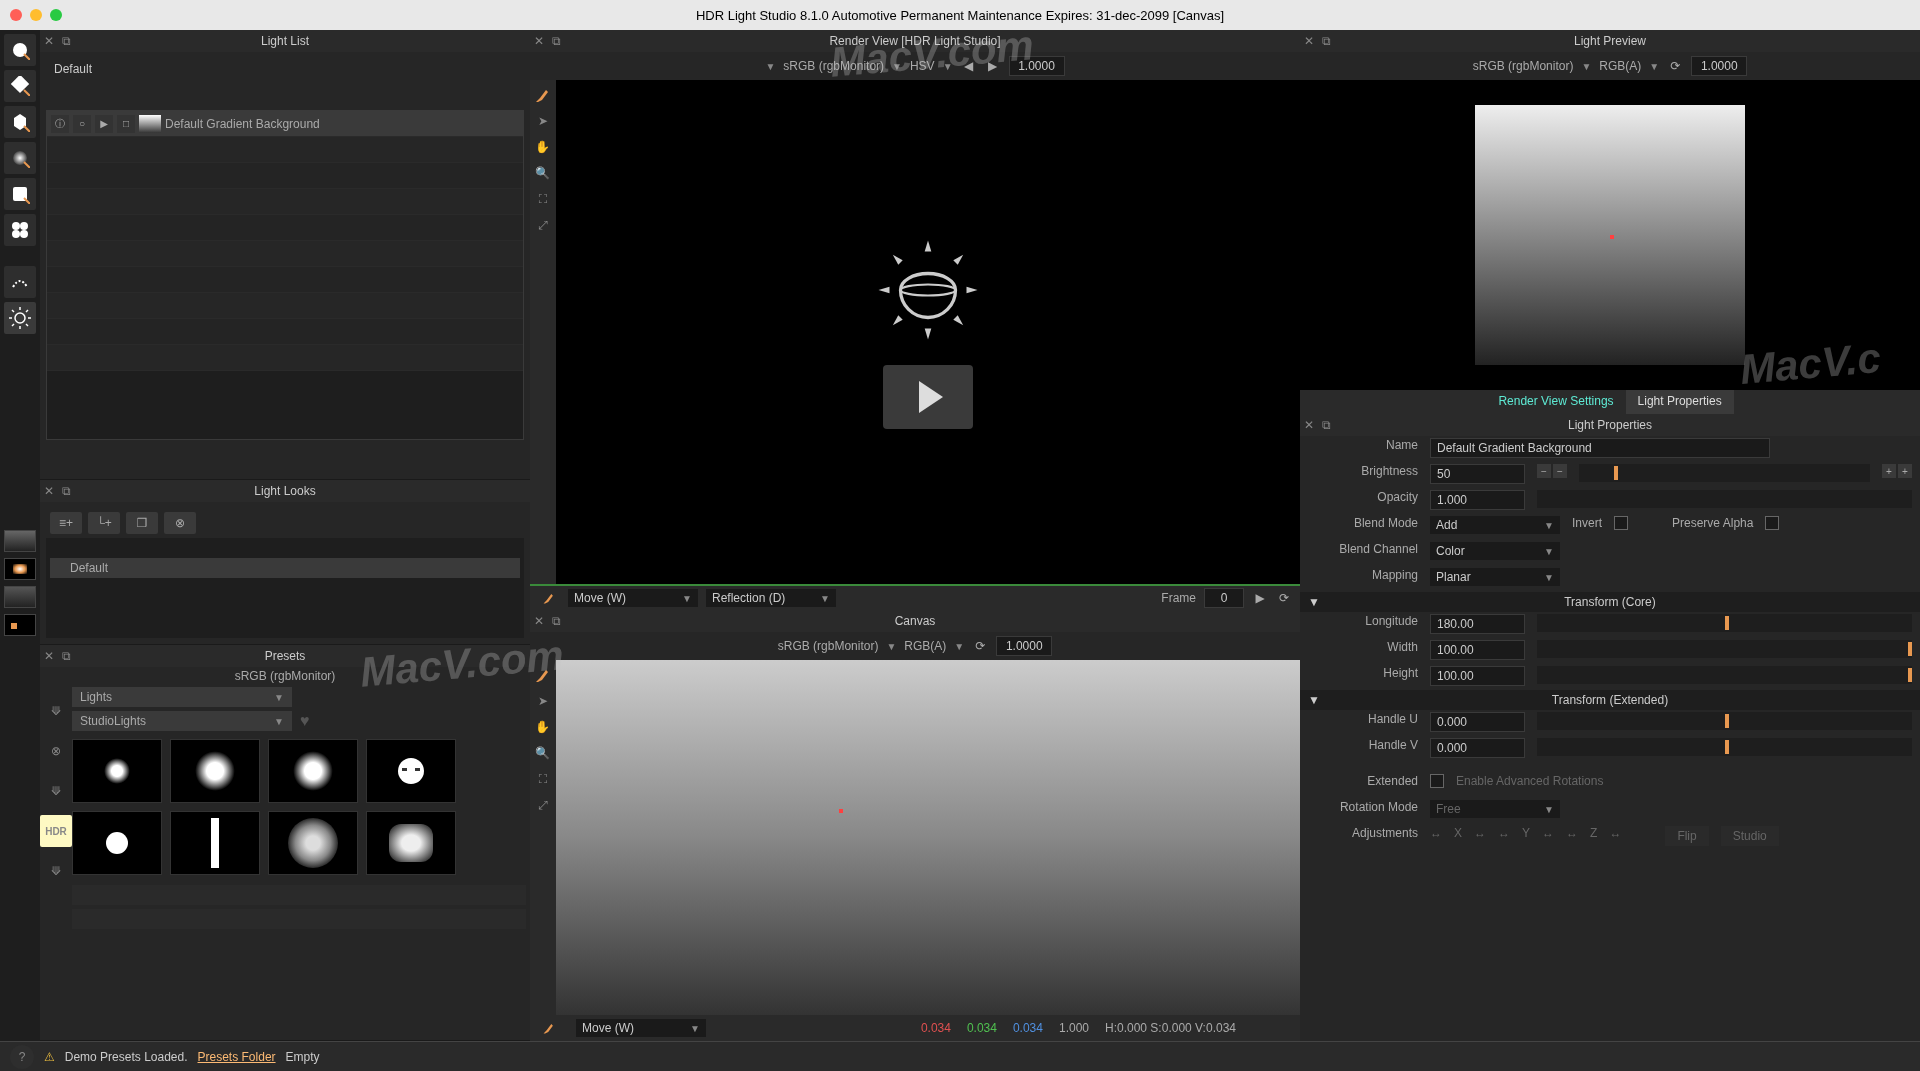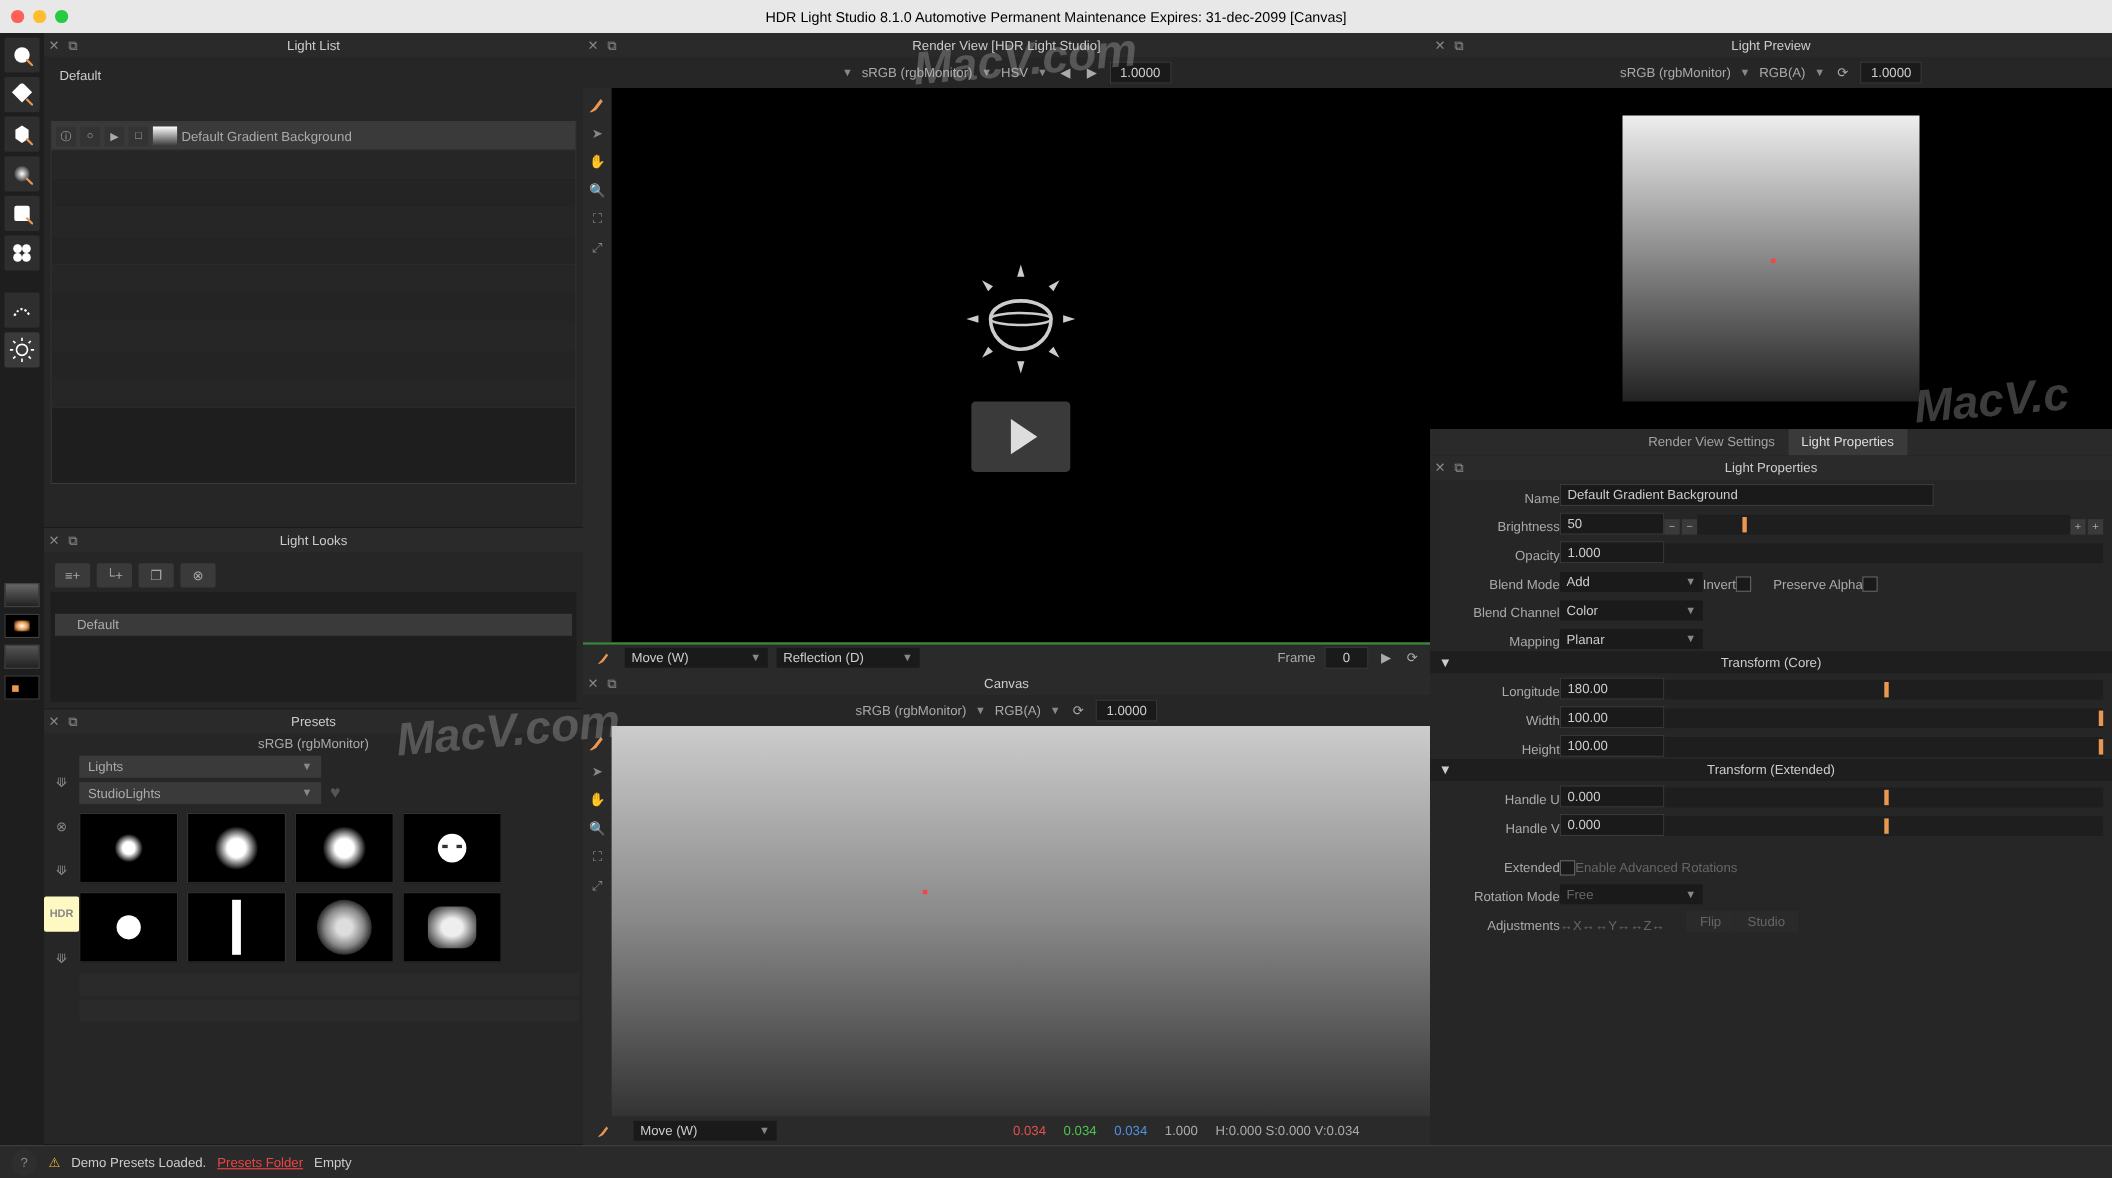--- a/index.html
+++ b/index.html
@@ -63,38 +63,38 @@
 .canvas-panel { flex: 1; display: flex; flex-direction: column; }
 .canvas-area { flex: 1; display: flex; }
 .canvas-content { flex: 1; background: linear-gradient(to bottom, #ccc 0%, #888 50%, #333 100%); position: relative; }
 .red-dot { width: 4px; height: 4px; background: #ff4040; position: absolute; left: 38%; top: 42%; }
 .canvas-footer { height: 26px; display: flex; align-items: center; gap: 16px; padding: 0 8px; background: #2a2a2a; }
 .right { width: 620px; display: flex; flex-direction: column; background: #262626; }
 .light-preview { height: 360px; display: flex; flex-direction: column; }
 .preview-area { flex: 1; display: flex; align-items: center; justify-content: center; background: #000; }
 .preview-gradient { width: 270px; height: 260px; background: linear-gradient(to bottom, #eee, #888, #222); position: relative; }
 .tabs-row { display: flex; background: #2a2a2a; height: 24px; }
-.tab { padding: 4px 12px; cursor: pointer; color: #a3a3a3; }
+.tab { padding: 4px 12px; cursor: pointer; color: #5eead4; }
 .tab.active { background: #3a3a3a; color: #ddd; }
 .props-panel { flex: 1; display: flex; flex-direction: column; overflow: hidden; }
-.prop-row { display: flex; align-items: flex-end; height: 26px; padding: 2px 8px; gap: 0; }
+.prop-row { display: flex; align-items: flex-start; height: 26px; padding: 2px 8px; gap: 12px; }
 .prop-label { width: 110px; text-align: right; color: #aaa; font-size: 12px; }
 .prop-input { background: #1a1a1a; border: 1px solid #3a3a3a; color: #ccc; padding: 2px 6px; width: 95px; }
 .prop-input.wide { width: 340px; }
 .slider { flex: 1; height: 18px; background: #1e1e1e; position: relative; display: flex; align-items: center; }
 .slider-handle { width: 4px; height: 14px; background: #e89850; position: absolute; top: 2px; }
 .slider-btns { display: flex; gap: 2px; }
 .slider-btn { width: 14px; height: 14px; background: #3a3a3a; color: #aaa; display: flex; align-items: center; justify-content: center; font-size: 10px; cursor: pointer; }
 .section-header { background: #1e1e1e; padding: 3px 8px; display: flex; align-items: center; gap: 6px; color: #ccc; position: relative; }
 .section-title { position: absolute; left: 50%; transform: translateX(-50%); }
 .small-select { background: #1a1a1a; border: none; color: #ccc; padding: 2px 6px; width: 130px; display: flex; justify-content: space-between; align-items: center; }
 .checkbox { width: 14px; height: 14px; border: 1px solid #666; background: #1a1a1a; }
 .statusbar { height: 30px; background: #2a2a2a; display: flex; align-items: center; padding: 0 10px; gap: 10px; color: #ccc; border-top: 1px solid #444; }
 .warn-icon { color: #f0c040; }
-.link { color: #ef4444; text-decoration: underline; cursor: pointer; }
+.link { color: #fdba74; text-decoration: underline; cursor: pointer; }
 .num-input { background: #1a1a1a; border: 1px solid #3a3a3a; color: #ccc; padding: 2px 6px; width: 56px; text-align: center; }
 .arrow-btn { width: 16px; height: 18px; cursor: pointer; color: #aaa; display: flex; align-items: center; justify-content: center; }
 .caret { font-size: 10px; color: #888; }
 .heart { color: #555; font-size: 16px; }
 .val-r { color: #e05050; }
 .val-g { color: #50c050; }
 .val-b { color: #5090e0; }
 .props-tabs { display: flex; background: #2a2a2a; }
 .props-tab { padding: 4px 16px; cursor: pointer; }
 .props-tab.active { background: #3a3a3a; }

